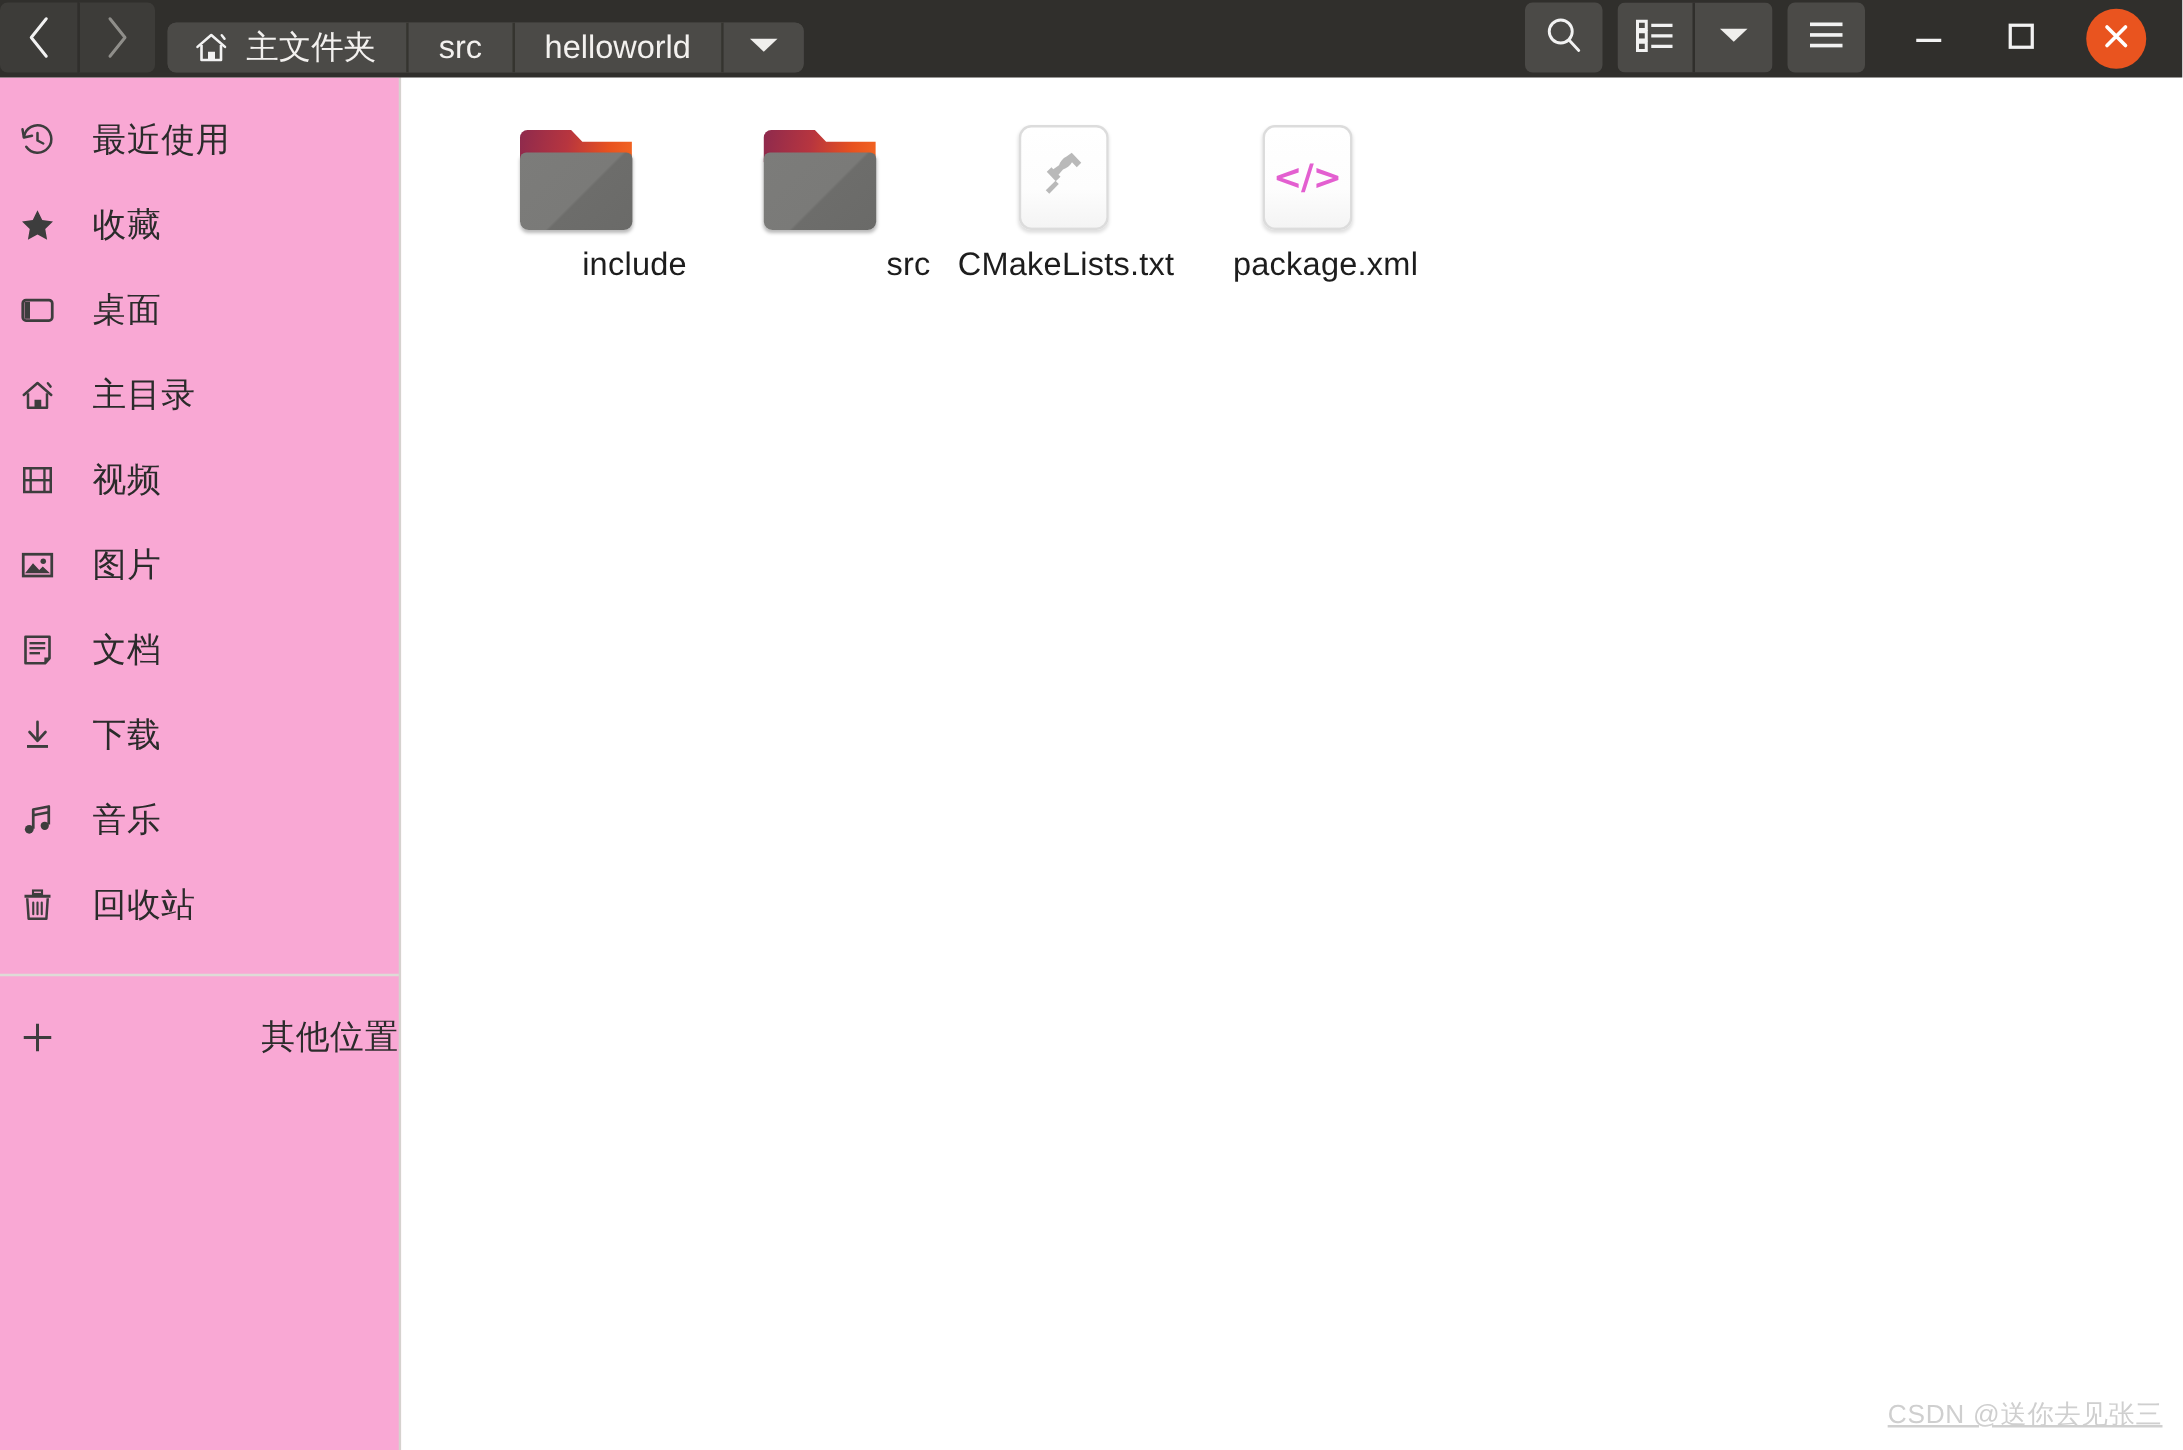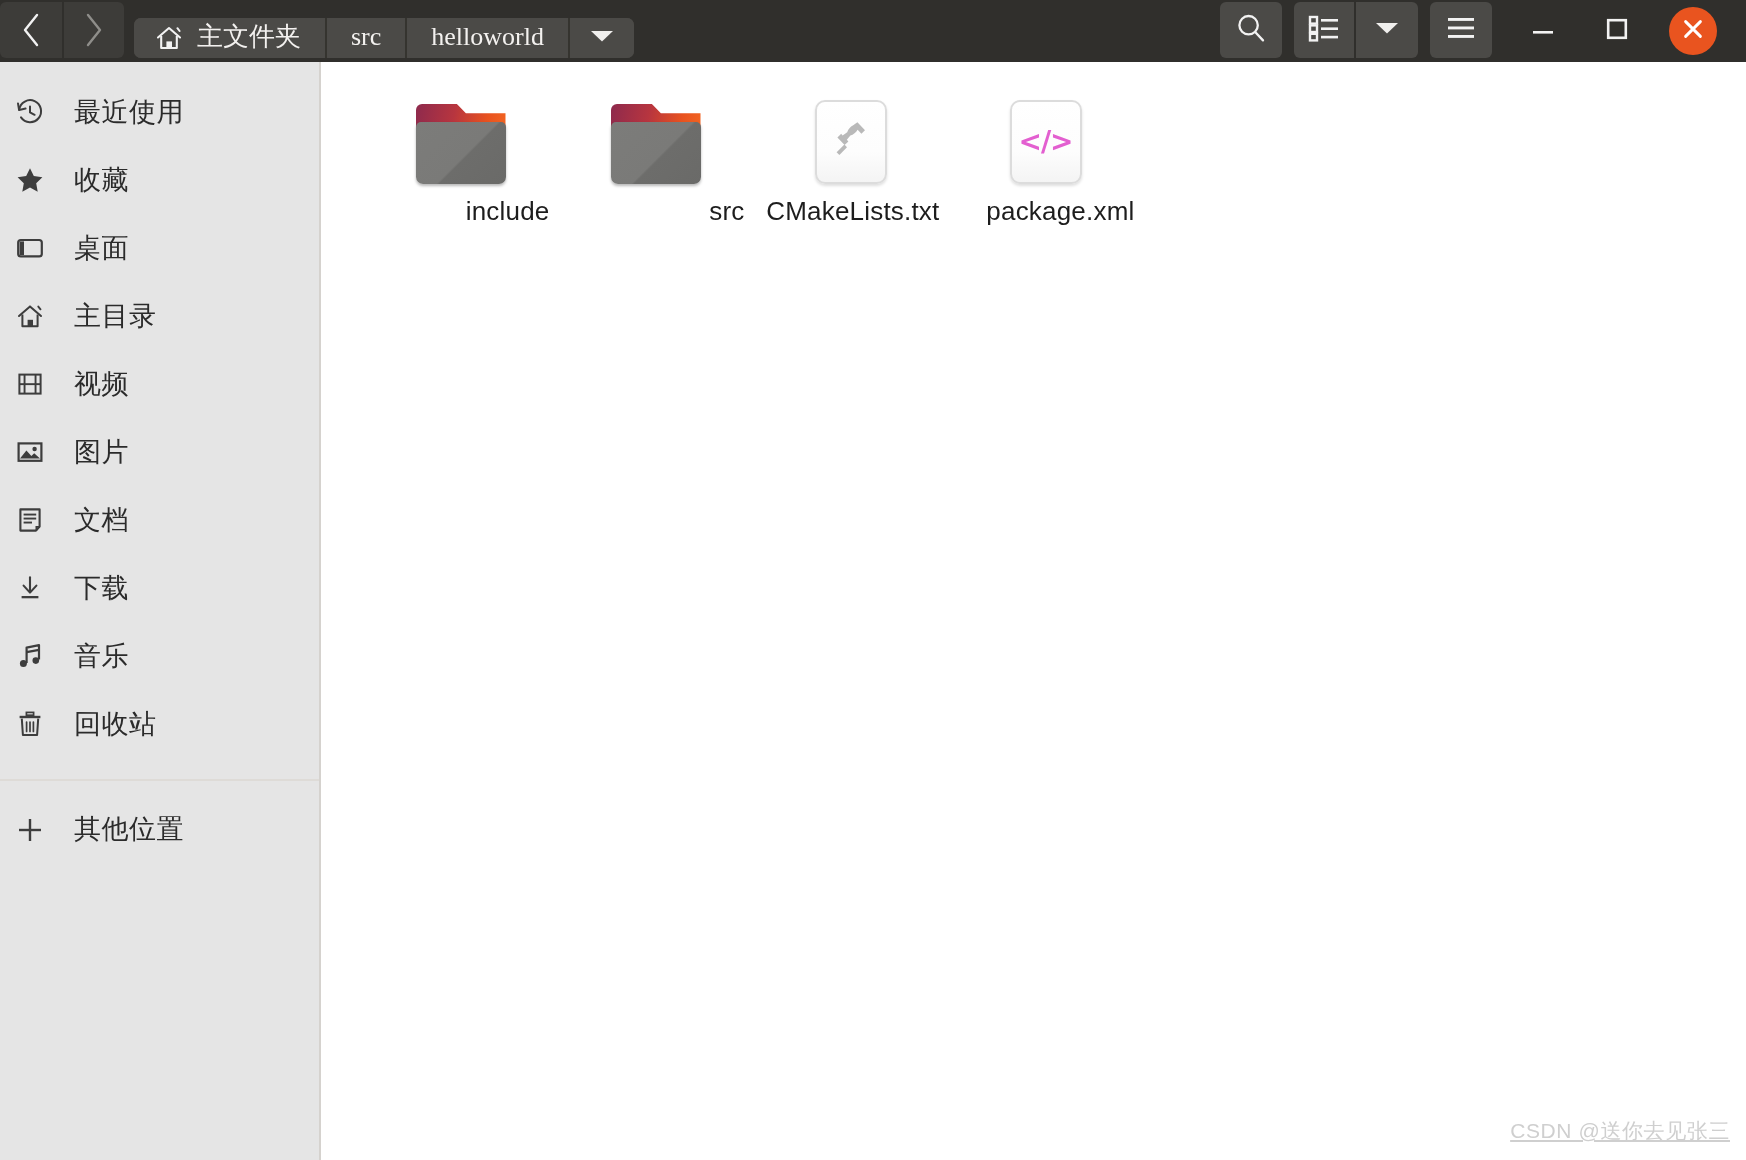--- a/index.html
+++ b/index.html
@@ -58,21 +58,20 @@
   .navbtn svg { display: block; }
 
   
   .crumbs {
     display: flex;
     align-items: stretch;
     margin: 18px 0 4px 10px;
     border-radius: 7px;
     overflow: hidden;
     background: #4b4a47;
-    font-family: Liberation Serif, serif;
   }
   .crumb {
     display: flex;
     align-items: center;
     gap: 13px;
     padding: 0 24px;
     background: #4b4a47;
     color: #f3f1ef;
     font-size: 26px;
     line-height: 1;
@@ -156,21 +155,21 @@
   .body {
     flex: 1 1 auto;
     display: flex;
     min-height: 0;
     background: #ffffff;
   }
 
   .sidebar {
     width: 321px;
     min-width: 321px;
-    background: #e5e5e5;
+    background: #f9a8d4;
     border-right: 2px solid #d5d2ce;
     display: flex;
     flex-direction: column;
     padding-top: 16px;
   }
 
   .side-item {
     display: flex;
     align-items: center;
     gap: 27px;
@@ -191,21 +190,21 @@
     color: #2b2b2b;
     line-height: 1;
     letter-spacing: 0.5px;
   }
 
   .side-divider {
     height: 2px;
     background: #dedbd7;
     margin: 21px 0 0 0;
   }
-  .side-bottom { padding-top: 29px; }
+  .side-bottom { padding-top: 29px; justify-content: space-between; }
 
   .sidebar-filler { flex: 1 1 auto; }
 
   
   .main {
     flex: 1 1 auto;
     background: #ffffff;
     position: relative;
     overflow: hidden;
   }

